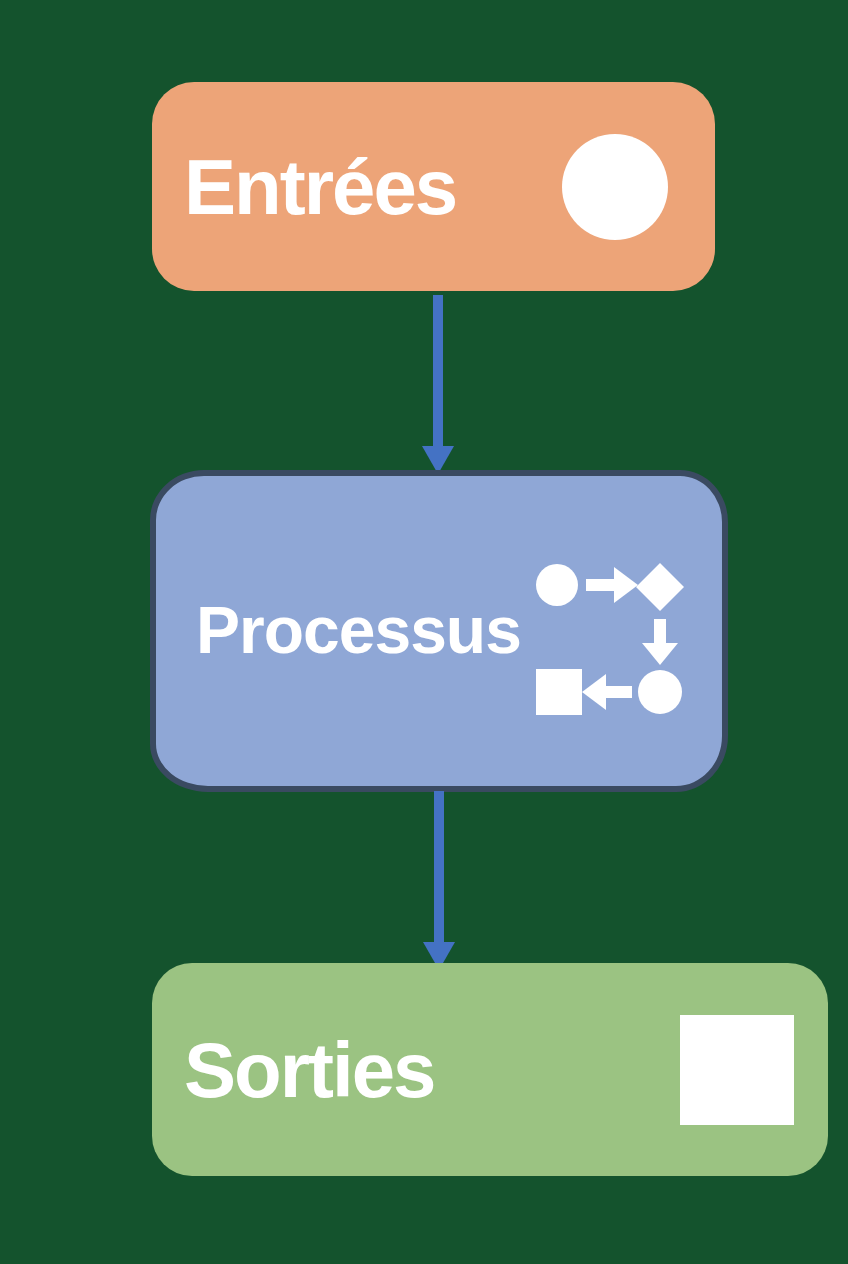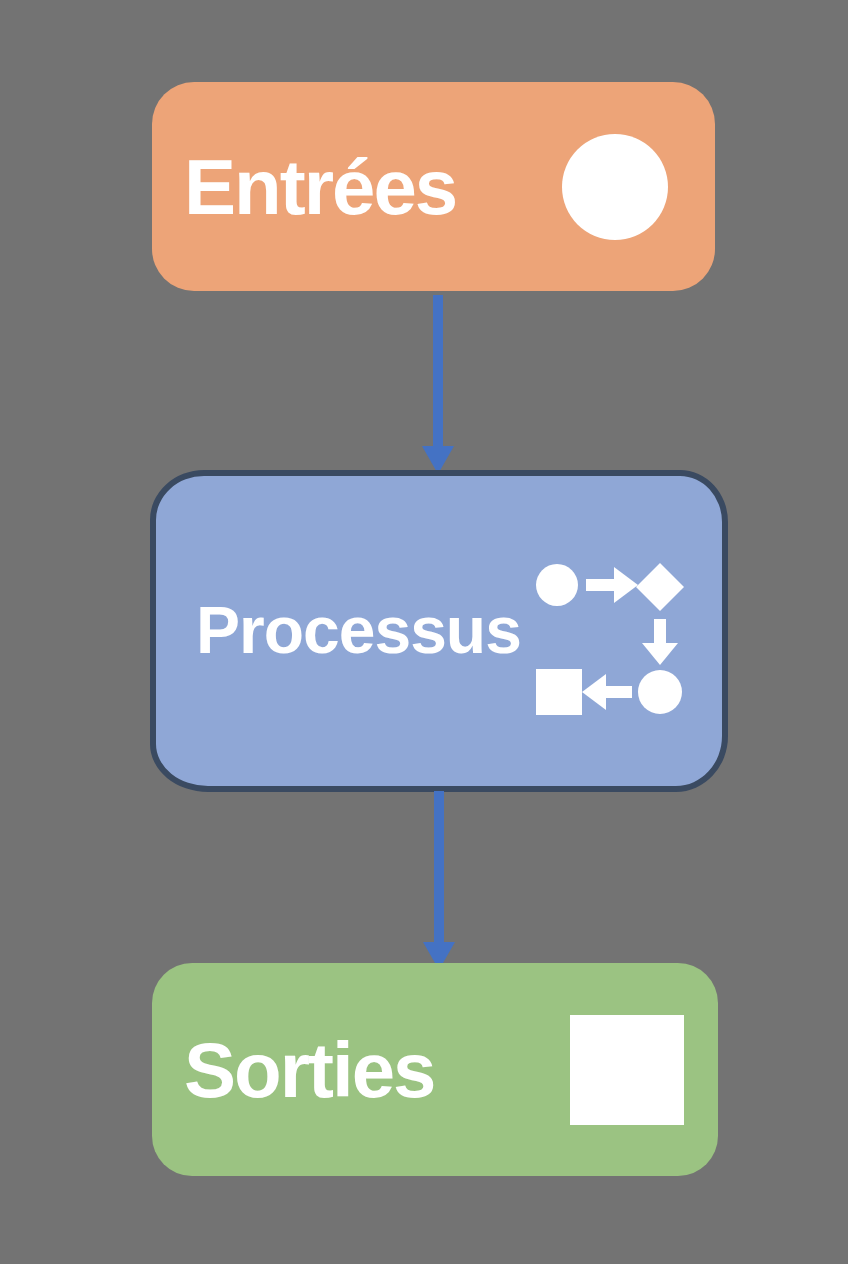--- a/index.html
+++ b/index.html
@@ -2,21 +2,21 @@
 <html><head>
 <meta charset="utf-8">
 <style>
   * { margin:0; padding:0; box-sizing:border-box; }
   html,body { background:#ffffff; }
   body { font-family:"Liberation Sans", sans-serif; }
 
   .canvas {
     position:relative;
     width:848px; height:1264px;
-    background:#737373;
+    background:#14532d;
     overflow:hidden;
   }
 
   .node {
     position:absolute;
     display:flex;
     align-items:center;
     color:#ffffff;
   }
 
@@ -35,21 +35,21 @@
     width:578px; height:322px;
     background:#8FA7D6;
     border:6px solid #3A4A61;
     border-radius:54px 48px 52px 58px / 50px 52px 56px 48px;
     padding-left:40px;
   }
 
   
   .node-sorties {
     left:152px; top:963px;
-    width:566px; height:213px;
+    width:676px; height:213px;
     background:#9BC382;
     border-radius:40px;
     padding-left:32px;
   }
 
   .label-lg {
     font-size:78px;
     font-weight:bold;
     letter-spacing:-2px;
     line-height:1;

